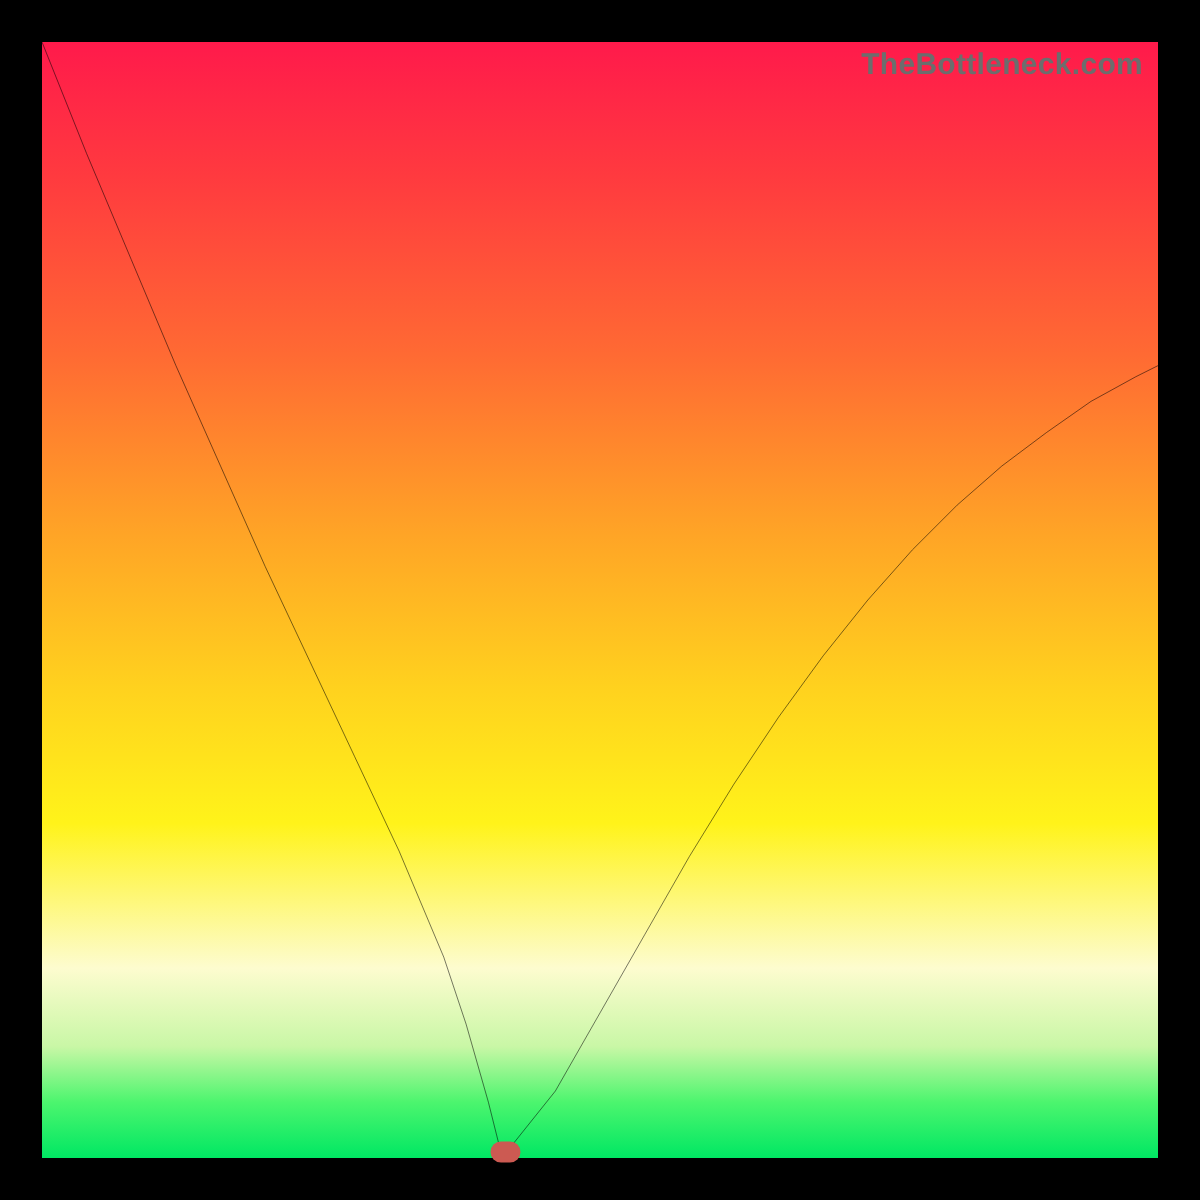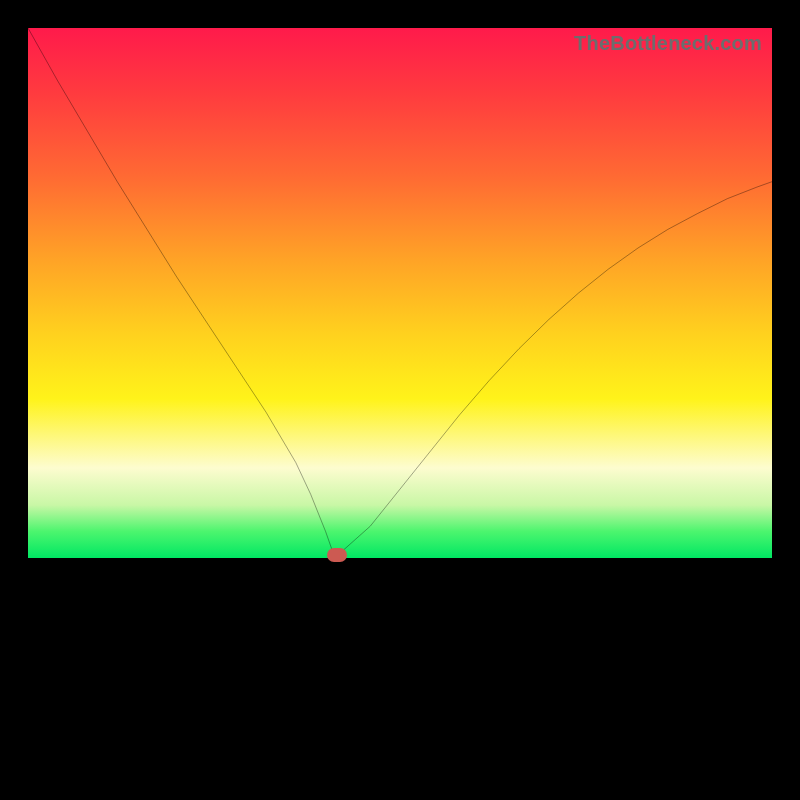--- a/index.html
+++ b/index.html
@@ -8,21 +8,21 @@
     width: 800px;
     height: 800px;
     background: #000;
     position: relative;
   }
   .plot-area {
     position: absolute;
     left: 28px;
     top: 28px;
     width: 744px;
-    height: 530px;
+    height: 744px;
     background: linear-gradient(to bottom,
       #ff1a4b 0%,
       #ff3a3f 12%,
       #ff6a33 28%,
       #ffa426 44%,
       #ffd21e 58%,
       #fff31a 70%,
       #fdfccf 83%,
       #c9f7a6 90%,
       #4cf56e 95%,

